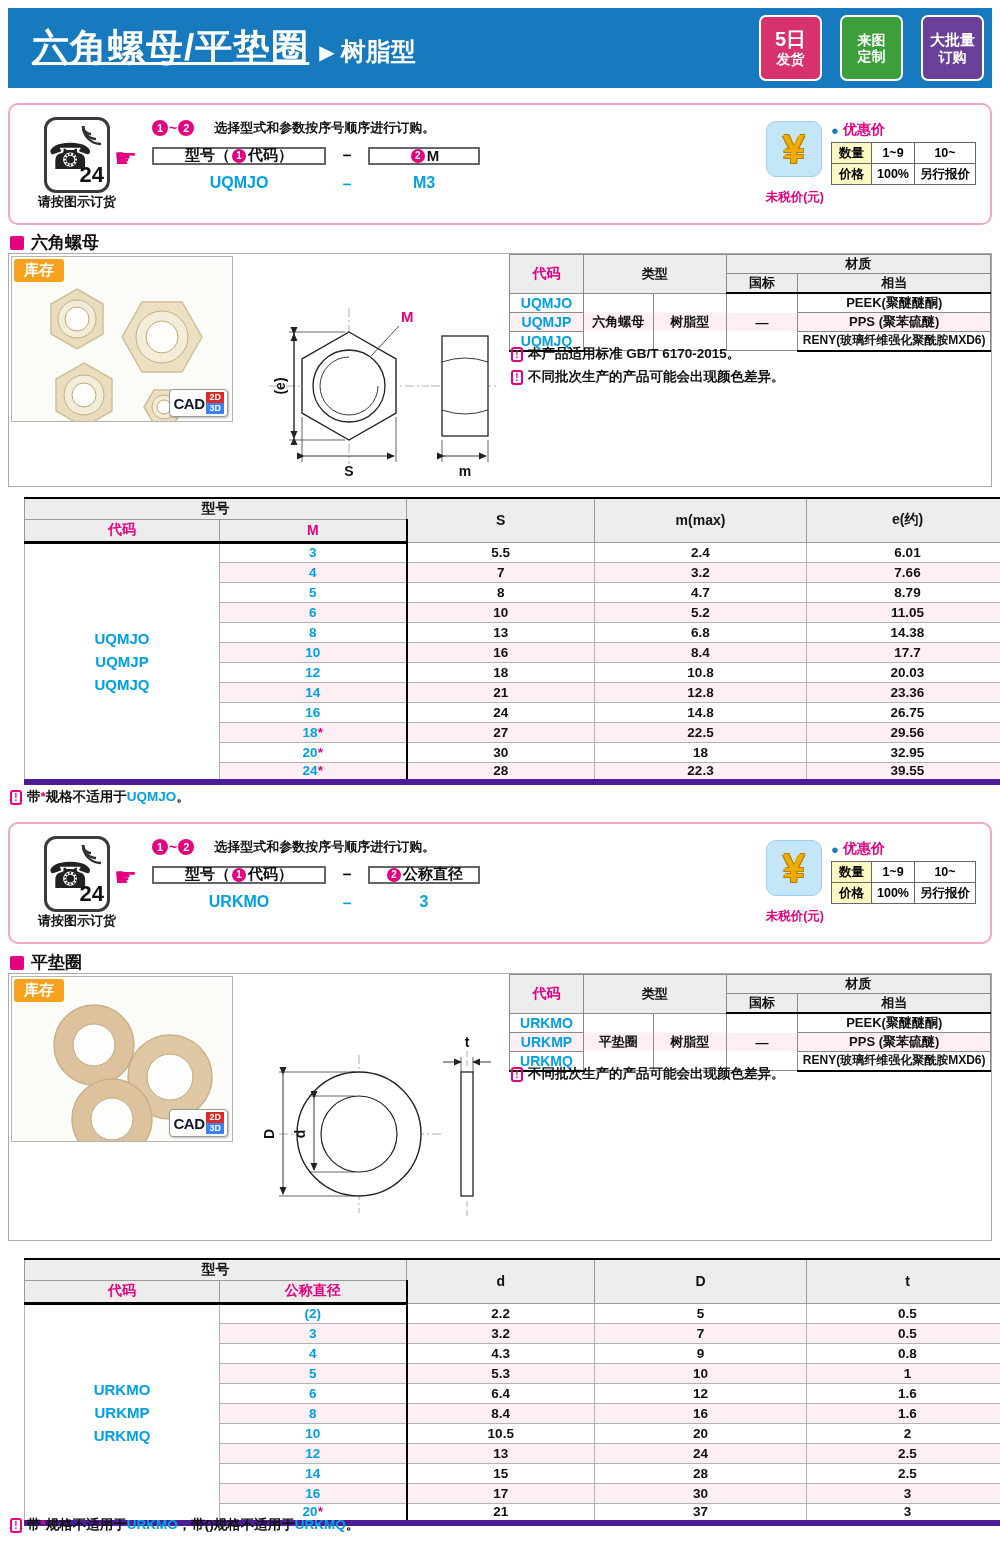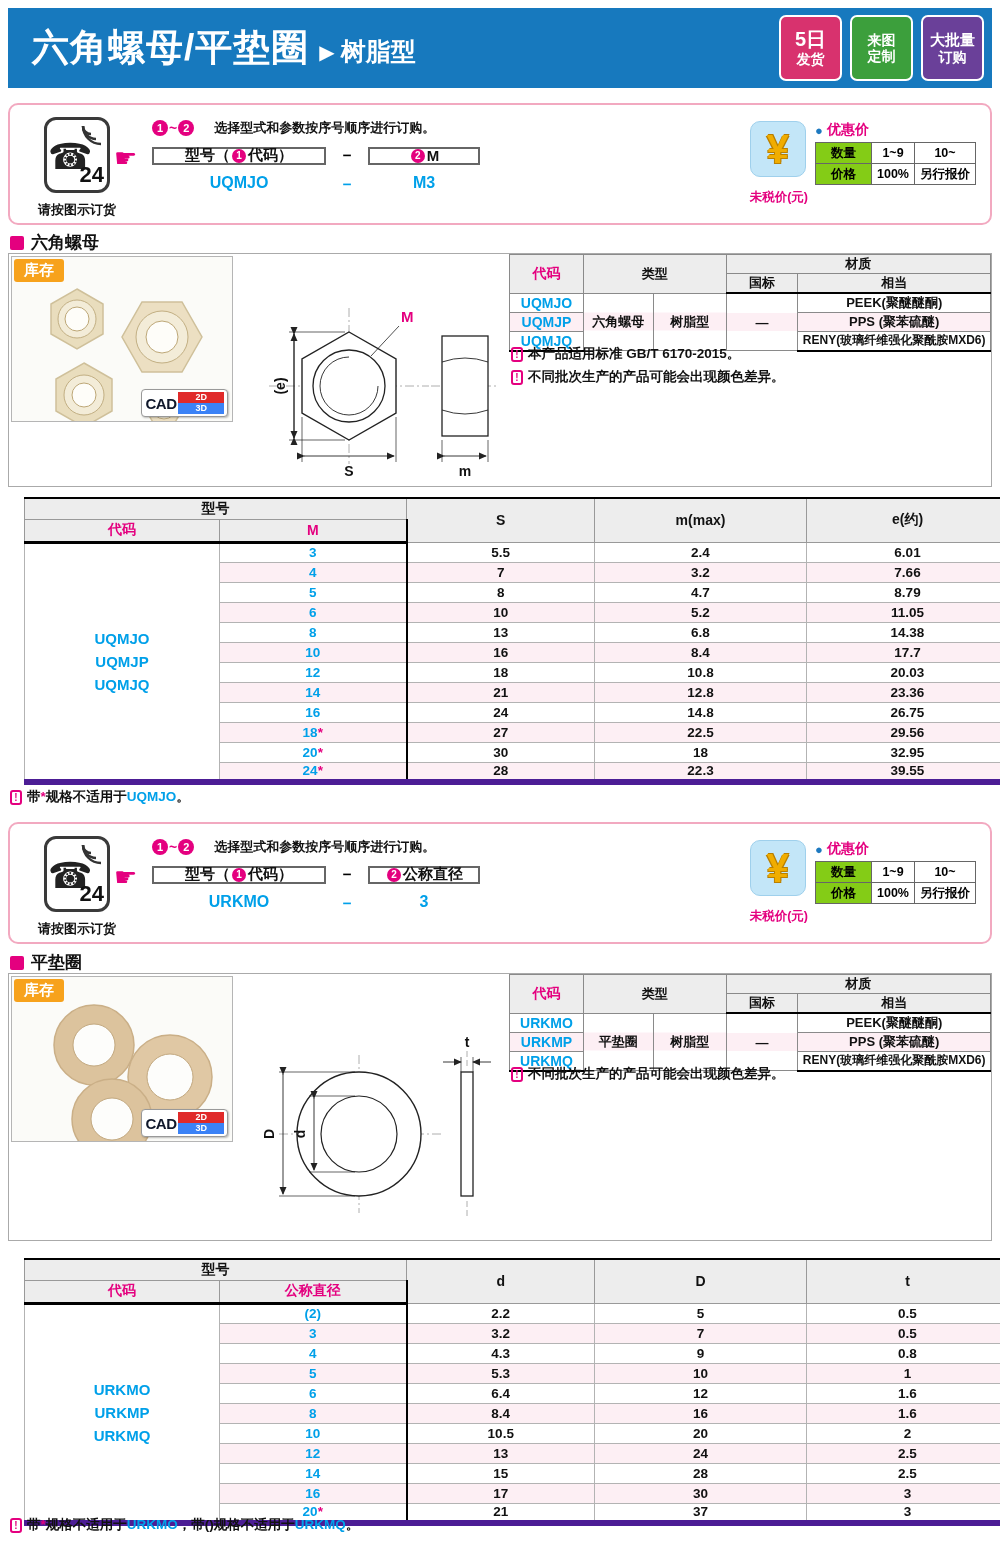--- a/index.html
+++ b/index.html
@@ -2,44 +2,44 @@
 <html><head>
 <meta charset="utf-8">
 <style>
   * { box-sizing: border-box; margin: 0; padding: 0; }
   body { font-family: "Liberation Sans", "DejaVu Sans", sans-serif; background: #fff; }
   .page { position: relative; width: 1000px; height: 1564px; background: #fff; overflow: hidden; }
 
   
   .banner { position: absolute; left: 8px; top: 8px; width: 984px; height: 80px;
             background: #1779be; display: flex; align-items: center; padding: 0 10px; }
-  .banner-title { color: #fff; font-size: 37px; font-weight: bold; letter-spacing: 1px; margin-left: 14px; }
+  .banner-title { color: #fff; font-size: 37px; font-weight: bold; letter-spacing: 1px; margin-left: 14px; text-decoration: underline; }
   .banner-arrow { color: #fff; font-size: 20px; margin: 8px 6px 0 10px; }
   .banner-sub { color: #fff; font-size: 25px; font-weight: bold; margin-top: 6px; }
-  .badges { position: absolute; right: 8px; top: 7px; display: flex; gap: 8px; }
+  .badges { position: absolute; right: 8px; top: 7px; display: flex; gap: 18px; }
   .badge { width: 63px; height: 66px; border: 2px solid #fff; border-radius: 7px;
            display: flex; flex-direction: column; align-items: center; justify-content: center;
            color: #fff; font-weight: bold; line-height: 1.15; }
   .badge .b1 { font-size: 20px; }
   .badge .b2 { font-size: 14px; }
   .badge-red { background: #d8326e; }
   .badge-green { background: #3c9f3c; }
   .badge-purple { background: #6a4099; }
   .badge-purple .b1 { font-size: 15px; }
 
   
   .order-box { position: absolute; left: 8px; width: 984px; height: 122px;
                border: 2px solid #f2a9c0; border-radius: 10px; background: #fff; }
   .phone-wrap { position: absolute; left: 22px; top: 12px; width: 90px; text-align: center; }
   .phone-box { position: relative; width: 66px; height: 76px; margin: 0 auto;
                border: 3px solid #3a3a3a; border-radius: 12px; background: #fff; }
   .phone-glyph { position: absolute; left: 1px; top: 16px; font-size: 36px; color: #222; }
   .phone-24 { position: absolute; right: 3px; bottom: 2px; font-size: 22px; font-weight: bold; color: #111; }
   .phone-waves { position: absolute; right: 2px; top: 2px; }
-  .phone-cap { margin-top: 8px; font-size: 13px; font-weight: bold; color: #111; white-space: nowrap; }
+  .phone-cap { margin-top: 0; font-size: 13px; font-weight: bold; color: #111; white-space: nowrap; }
   .hand { position: absolute; left: 104px; top: 38px; font-size: 26px; color: #e4007f; }
   .ord-right { position: absolute; left: 142px; top: 14px; }
   .ord-instr { display: flex; align-items: center; }
   .cnum { display: inline-flex; width: 16px; height: 16px; border-radius: 50%; background: #e4007f;
           color: #fff; font-size: 11px; font-weight: bold; align-items: center; justify-content: center; }
   .cnum.sm { width: 14px; height: 14px; font-size: 10px; margin: 0 2px; }
   .tilde { color: #e4007f; font-weight: bold; font-size: 14px; margin: 0 1px; }
   .instr-text { font-size: 13px; font-weight: bold; color: #111; margin-left: 20px; }
   .ord-boxes { display: flex; align-items: center; margin-top: 8px; }
   .mbox { display: inline-flex; align-items: center; justify-content: center; border: 2px solid #666;
@@ -58,41 +58,41 @@
              display: flex; align-items: center; justify-content: center; }
   .yen-box span { color: #f0ad00; font-size: 40px; font-weight: bold;
                   text-shadow: 1px 1px 0 #b97f00, -1px 1px 0 #b97f00, 1px -1px 0 #b97f00; }
   .yen-cap { margin-top: 12px; color: #e4007f; font-weight: bold; font-size: 12.5px; white-space: nowrap; }
   .price-title { display: flex; align-items: center; }
   .pdot { color: #1d79c0; font-size: 13px; }
   .ptxt { color: #e4007f; font-weight: bold; font-size: 14px; margin-left: 4px; }
   .price-table { border-collapse: collapse; margin-top: 3px; }
   .price-table td { border: 1px solid #666; height: 21px; text-align: center;
                     font-size: 12.5px; font-weight: bold; padding: 0 5px; background: #fff; }
-  .price-table td.pl { background: #84cc16; width: 56px; }
+  .price-table td.pl { background: #fef9c3; width: 40px; }
 
   
   .sec-title { position: absolute; left: 10px; display: flex; align-items: center; }
   .sec-sq { width: 14px; height: 14px; background: #e4007f; border-radius: 2px; }
   .sec-txt { font-size: 17px; font-weight: bold; color: #111; margin-left: 7px; }
 
   
   .prod-box { position: absolute; left: 8px; width: 984px; border: 1px solid #aaa; background: #fff; }
   .photo-box { position: absolute; left: 2px; top: 2px; width: 222px; height: 166px;
                border: 1px solid #b5b5b5; background: #fbfbf8; }
   .stock-badge { position: absolute; left: 2px; top: 2px; z-index: 2; background: #f7a21c; color: #fff;
                  font-size: 15px; font-weight: bold; padding: 2px 10px; border-radius: 3px; }
   .photo-svg { position: absolute; left: 0; top: 0; }
   .cad-badge { position: absolute; right: 4px; bottom: 4px; display: flex; align-items: center;
                background: #fff; border: 1px solid #999; border-radius: 4px; padding: 2px 3px;
                box-shadow: 1px 1px 2px rgba(0,0,0,.25); cursor: pointer; }
   .cad-txt { font-size: 15px; font-weight: bold; color: #0f172a; letter-spacing: -0.5px; }
   .cad-dd { display: flex; flex-direction: column; margin-left: 2px; }
   .cad-dd i { font-style: normal; font-size: 9px; font-weight: bold; color: #fff;
-              padding: 0 17px; line-height: 11px; }
+              padding: 0 3px; line-height: 11px; }
   .cad2d { background: #e02a2a; }
   .cad3d { background: #3b82f6; }
   .draw-svg { position: absolute; }
 
   
   .mat-table { position: absolute; left: 500px; top: 0; border-collapse: collapse; table-layout: fixed; }
   .mat-table th, .mat-table td { border: 1px solid #8a8a8a; text-align: center; padding: 0;
                                   font-size: 13px; font-weight: bold; height: 19px; color: #111; }
   .mat-table thead th { background: #ededed; }
   .mat-table thead tr:last-child th { border-bottom: 2px solid #000; }

